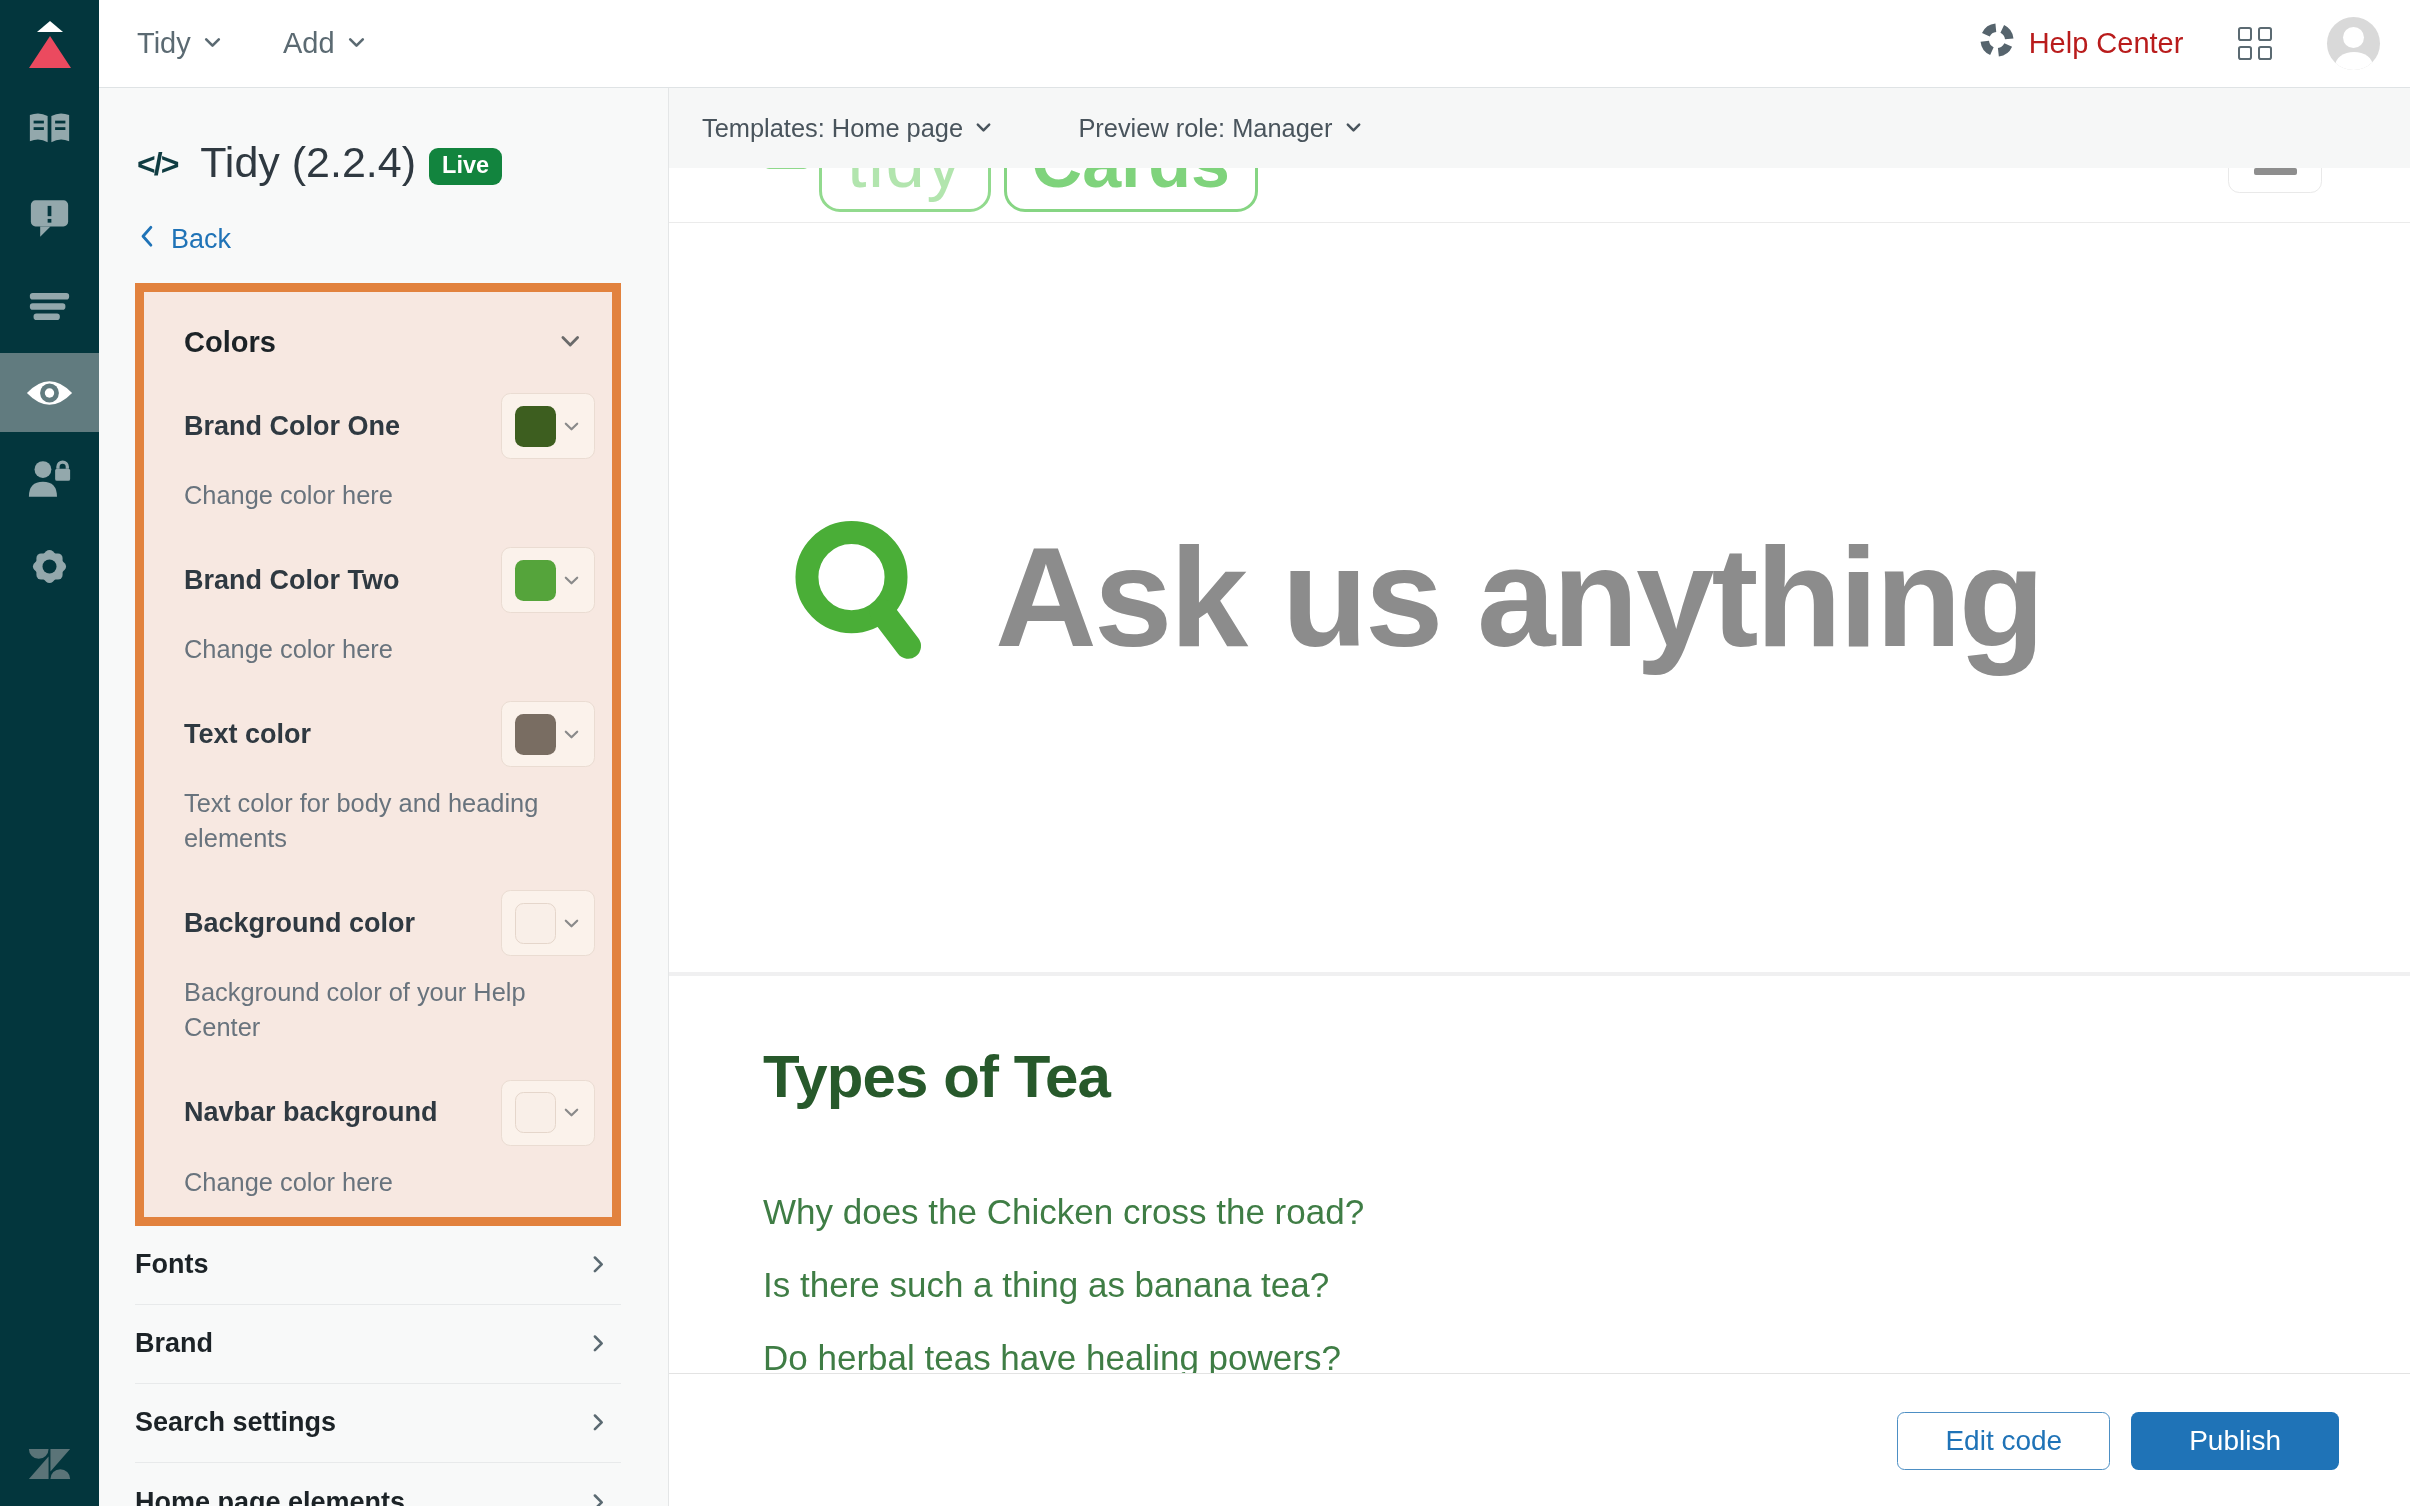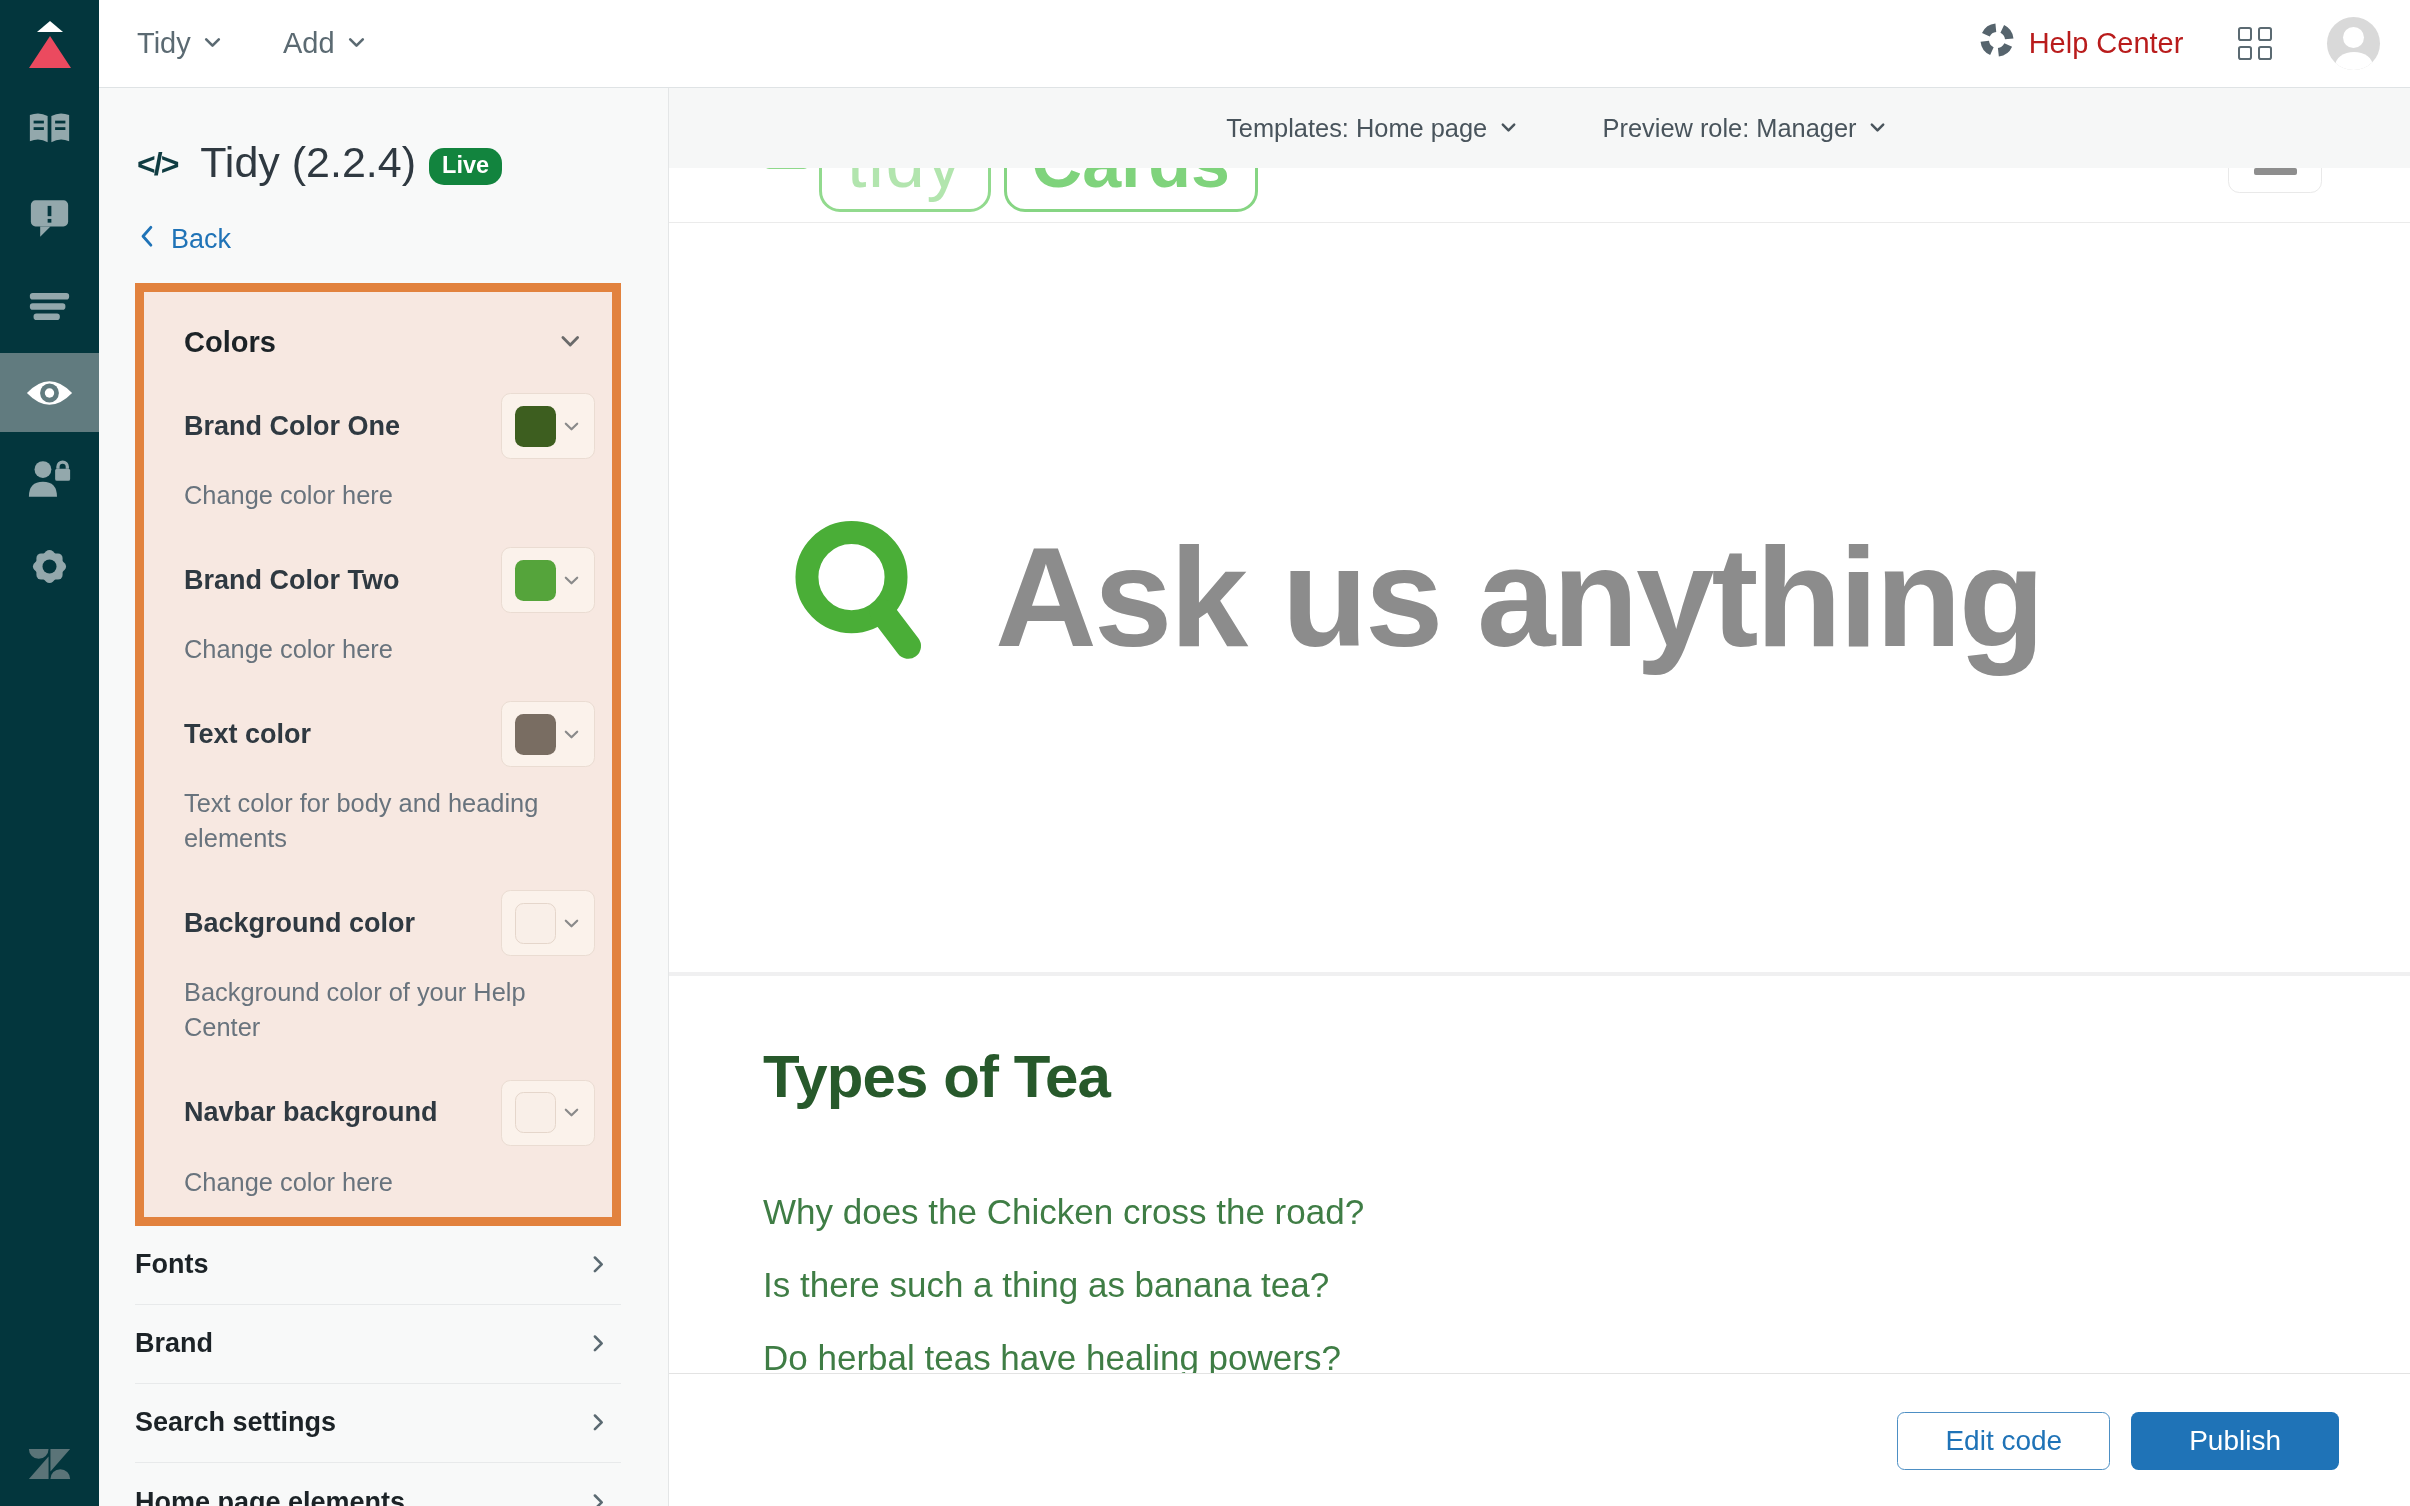--- a/index.html
+++ b/index.html
@@ -26,42 +26,42 @@
   .grid-icon span { border:2.8px solid #5b6a72; border-radius:2.8px; }
   .avatar { width:53px; height:53px; border-radius:50%; background:#d9d9d9; position:relative; overflow:hidden; cursor:pointer; }
   .avatar .head { position:absolute; left:16px; top:10.4px; width:21px; height:21px; border-radius:50%; background:#fff; }
   .avatar .body { position:absolute; left:7.5px; top:35px; width:38px; height:28px; border-radius:50% 50% 0 0; background:#fff; }
 
   
   .panel { position:absolute; left:99px; top:88px; width:570px; height:1419px; background:#f8f9f9; border-right:1.9px solid #e4e6e7; z-index:10; overflow:hidden; }
   .theme-header { margin:49px 0 0 38px; display:flex; gap:22.6px; }
   .code-glyph { font-size:32px; font-weight:700; color:#0f3c42; margin-top:9.4px; letter-spacing:-1.9px; }
   .theme-title-wrap { max-width:348px; font-size:43px; color:#2f3941; line-height:1.18; }
-  .live-badge { display:inline-block; background:#12843e; color:#fff; font-size:23.5px; font-weight:700; border-radius:15px; padding:4.7px 13px; margin-left:13px; vertical-align:3.8px; }
+  .live-badge { display:inline-block; background:#12843e; color:#fff; font-size:23.5px; font-weight:700; border-radius:9px; padding:4.7px 13px; margin-left:13px; vertical-align:3.8px; }
   .back-row { margin:36px 0 0 38px; display:flex; align-items:center; gap:13px; color:#1f73b7; font-size:27px; cursor:pointer; }
 
   .hl-block { margin:28px 0 0 36px; width:486px; border:9.4px solid #e2823e; background:#f7e8e1; padding:34px 17px 17px 40px; }
   .hl-header { display:flex; align-items:center; justify-content:space-between; cursor:pointer; padding-right:13px; }
   .hl-title { font-size:29px; font-weight:700; color:#1c2327; }
   .color-row { margin-top:34px; display:flex; align-items:center; justify-content:space-between; }
   .color-row:first-of-type { margin-top:47px; }
   .color-label { font-size:27px; font-weight:700; color:#2f3941; }
   .swatch-btn { width:94px; height:66px; background:#fbf2eb; border:1.9px solid #eadcd2; border-radius:9.4px; display:flex; align-items:center; justify-content:center; gap:5.6px; cursor:pointer; }
   .swatch { width:41px; height:41px; border-radius:8.5px; }
   .swatch.light { border:1.9px solid #e5d6cb; }
   .color-caption { margin-top:19px; font-size:25.4px; color:#68737d; line-height:1.38; max-width:426px; }
 
   .panel-menu { margin-left:36px; width:486px; }
   .panel-menu-item { height:79px; display:flex; align-items:center; justify-content:space-between; border-bottom:1.9px solid #e8eaeb; cursor:pointer; padding-right:11.3px; }
   .panel-menu-item:last-child { border-bottom:none; }
   .panel-menu-label { font-size:27px; font-weight:700; color:#1c2327; }
 
   
   .preview { position:absolute; left:669px; top:88px; width:1742px; height:1419px; background:#fff; }
-  .pv-toolbar { height:80px; background:#f6f7f7; display:flex; align-items:center; gap:85px; padding-left:33px;justify-content:center; }
+  .pv-toolbar { height:80px; background:#f6f7f7; display:flex; align-items:center; gap:85px; padding-left:33px; }
   .pv-dd { display:flex; align-items:center; gap:11.3px; color:#49545c; font-size:25.4px; cursor:pointer; }
 
   .pv-navbar { position:relative; height:55px; background:#fff; border-bottom:1.9px solid #ebebeb; overflow:hidden; }
   .site-logo { position:absolute; left:94px; top:-49px; display:flex; align-items:flex-end; gap:9.4px; }
   .logo-chip { width:47px; height:30px; background:#8fd98b; border-radius:6.6px; margin-bottom:43px; }
   .logo-box { border:3.8px solid #92da8e; border-radius:21px; padding:5.6px 24.5px 11.3px 24.5px; font-size:70px; line-height:1; }
   .logo-word-1 { color:#b2e5ae; font-weight:400; letter-spacing:1.9px; }
   .logo-box.second { border-color:#86d583; margin-left:3.8px; }
   .logo-word-2 { color:#7fd37c; font-weight:700; }
   .pv-menu-btn { position:absolute; right:89px; top:-45px; width:94px; height:70px; background:#fff; border:1.9px solid #e9e9e9; border-radius:11.3px; cursor:pointer; }

